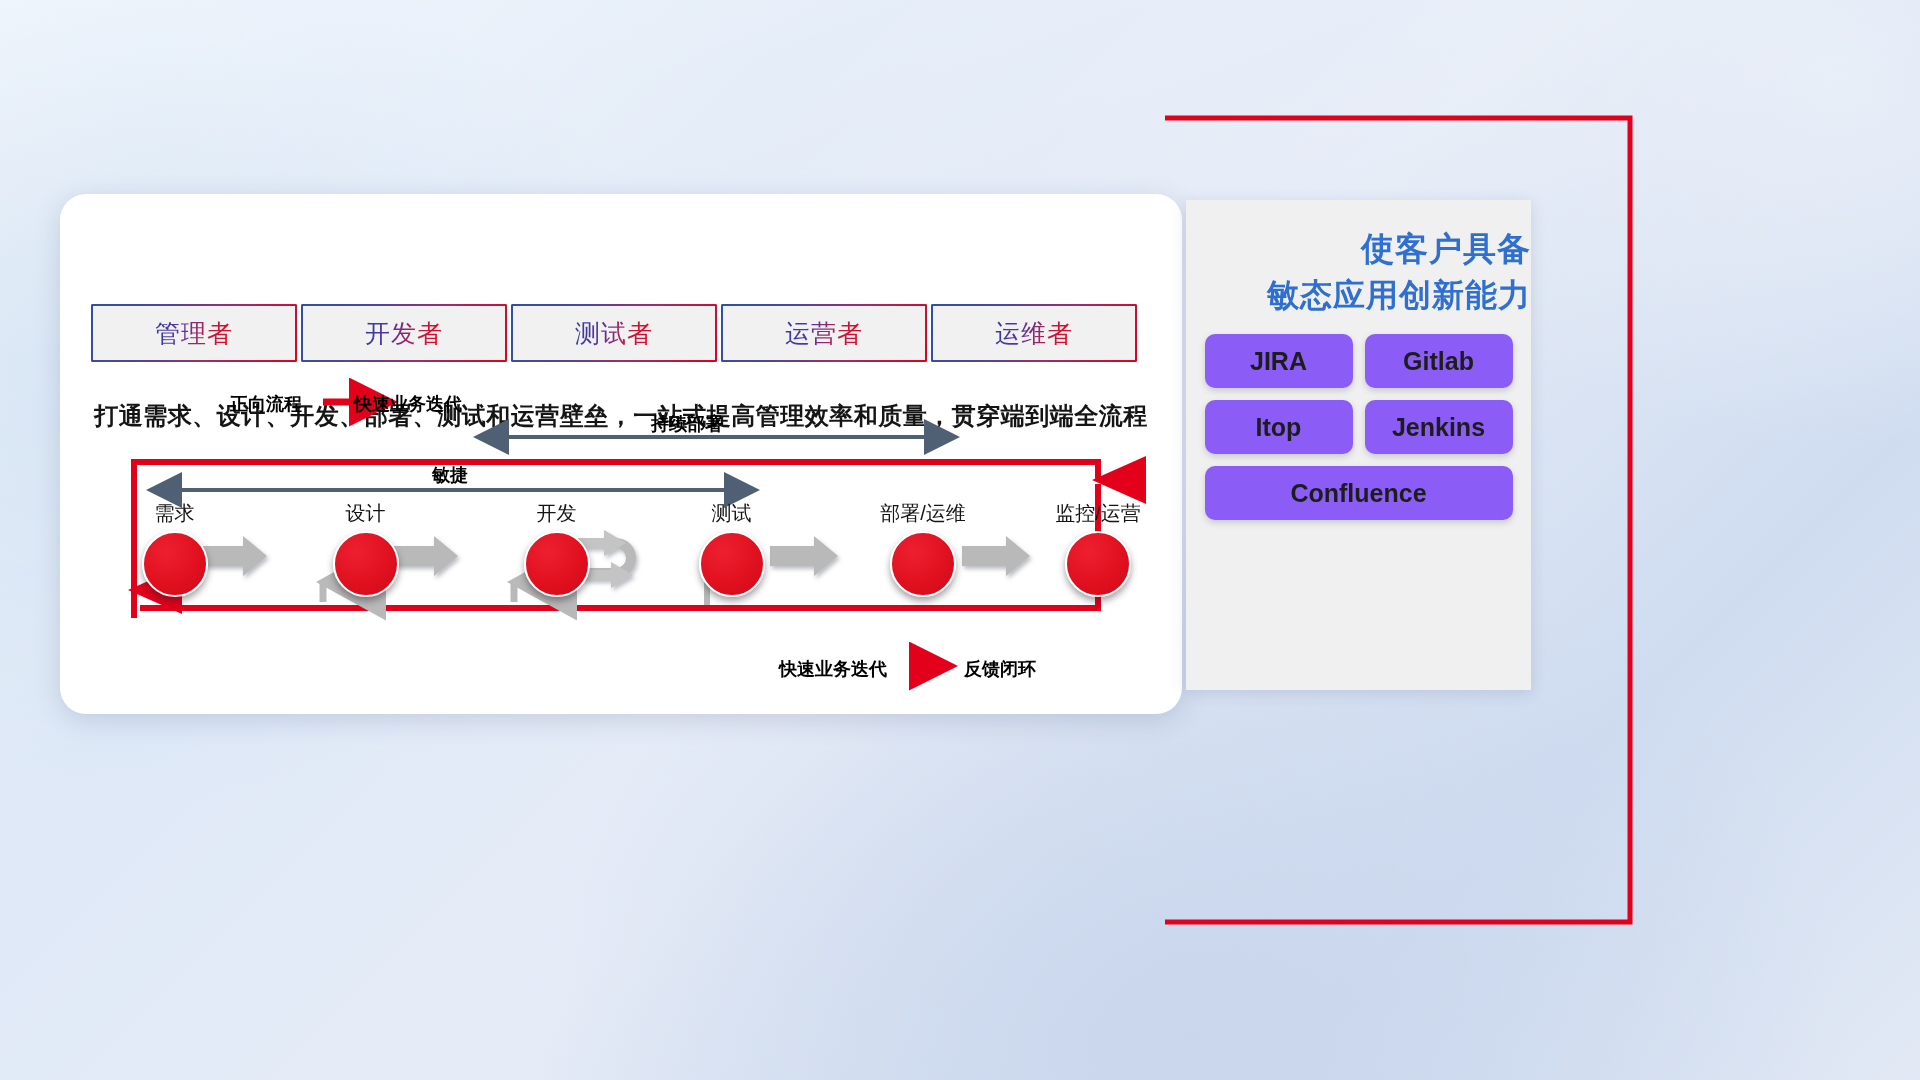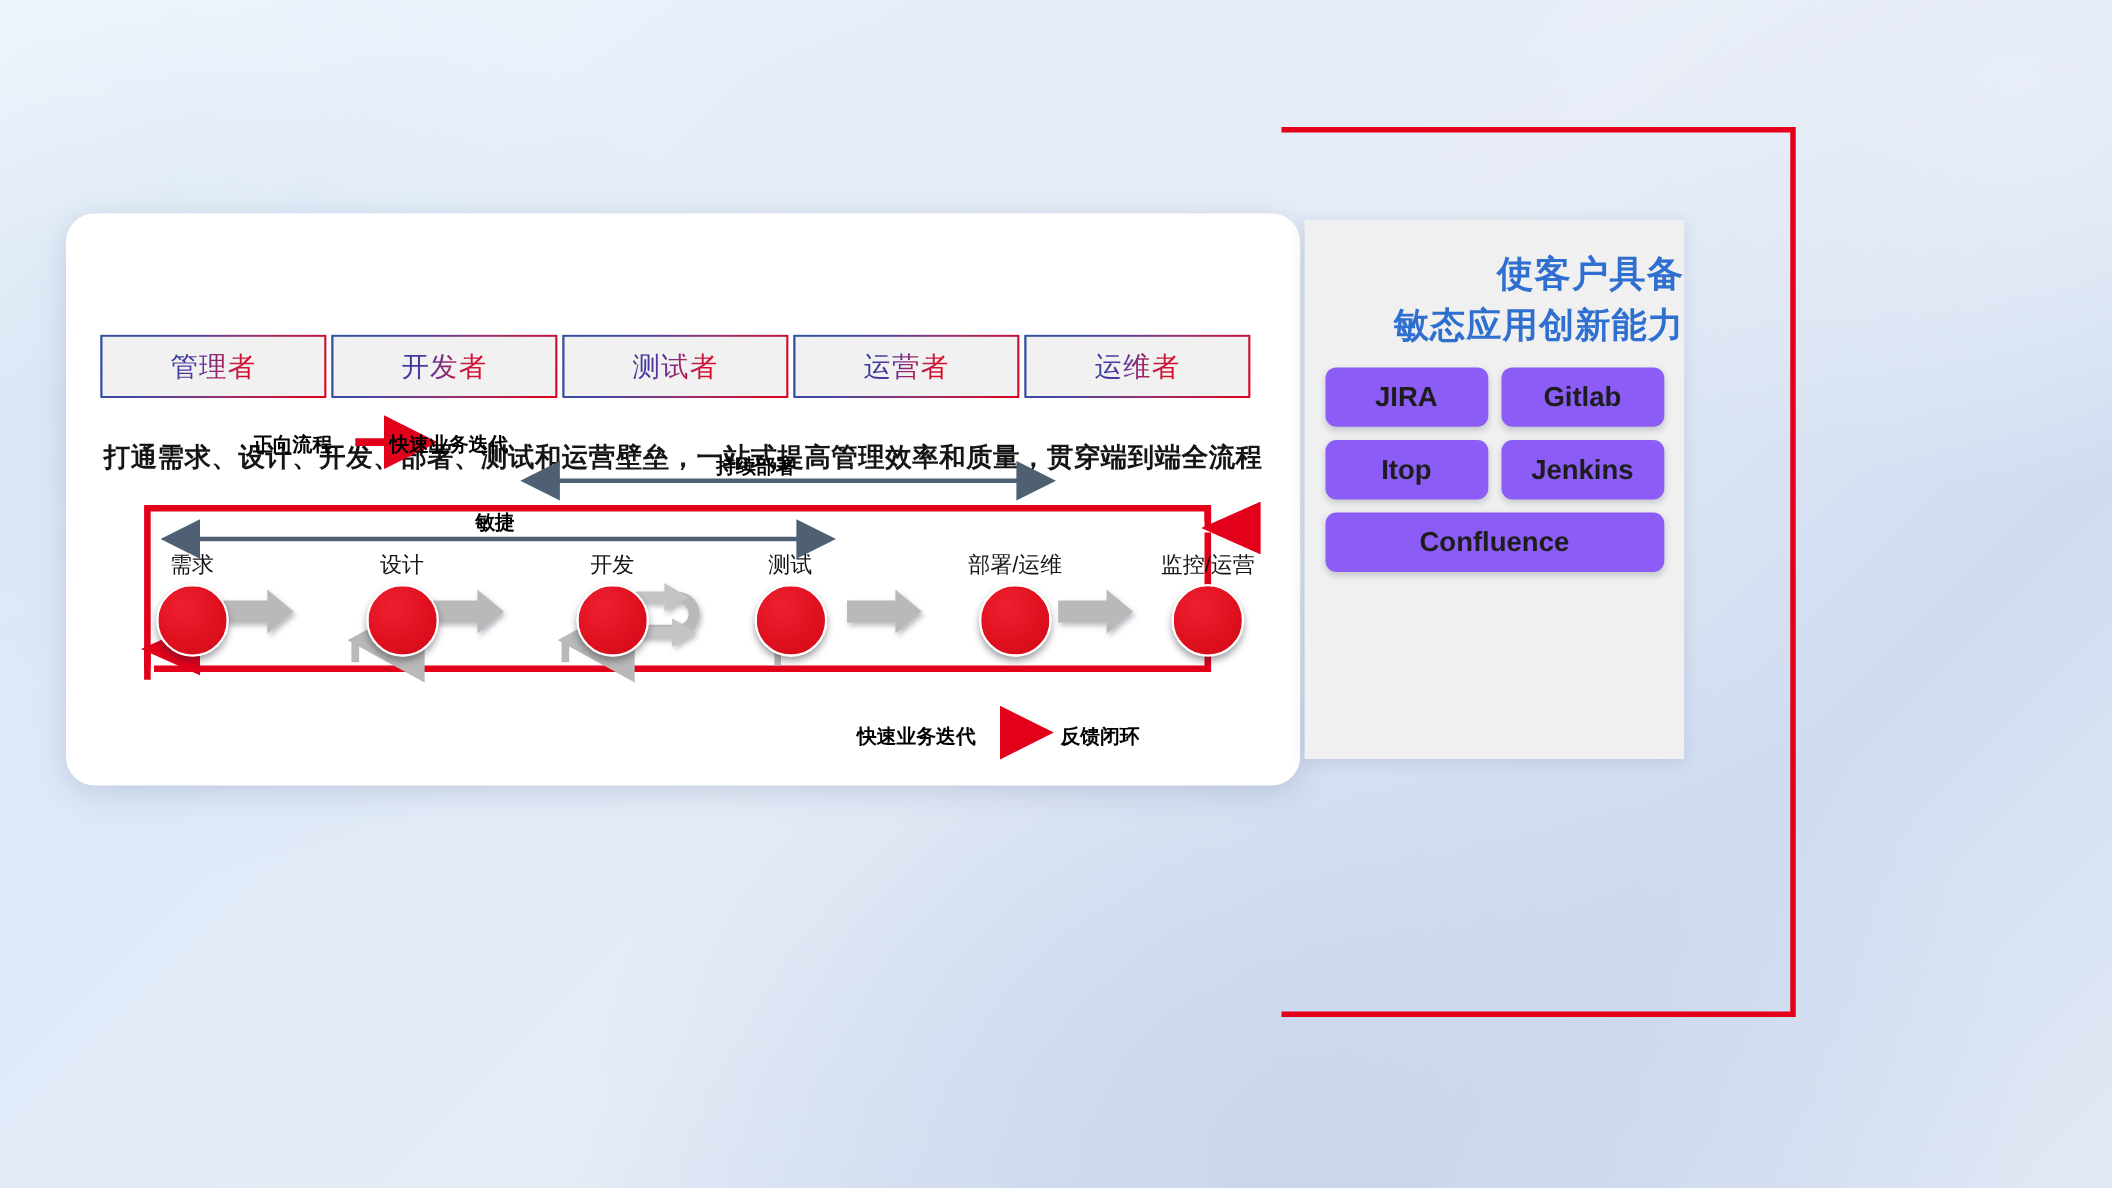--- a/index.html
+++ b/index.html
@@ -230,21 +230,21 @@
     <div class="dot"></div>
   </div>
   <div class="stagecol" style="left:424px;top:0;width:145px;">
     <div class="stagename">开发</div>
     <div class="dot"></div>
   </div>
   <div class="stagecol" style="left:233px;top:0;width:145px;">
     <div class="stagename">设计</div>
     <div class="dot"></div>
   </div>
-  <div class="stagecol" style="left:586px;top:0;width:145px;">
+  <div class="stagecol" style="left:599px;top:0;width:145px;">
     <div class="stagename">测试</div>
     <div class="dot"></div>
   </div>
   <div class="stagecol" style="left:768px;top:0;width:190px;">
     <div class="stagename">部署/运维</div>
     <div class="dot"></div>
   </div>
   <div class="stagecol" style="left:943px;top:0;width:190px;">
     <div class="stagename">监控/运营</div>
     <div class="dot"></div>

